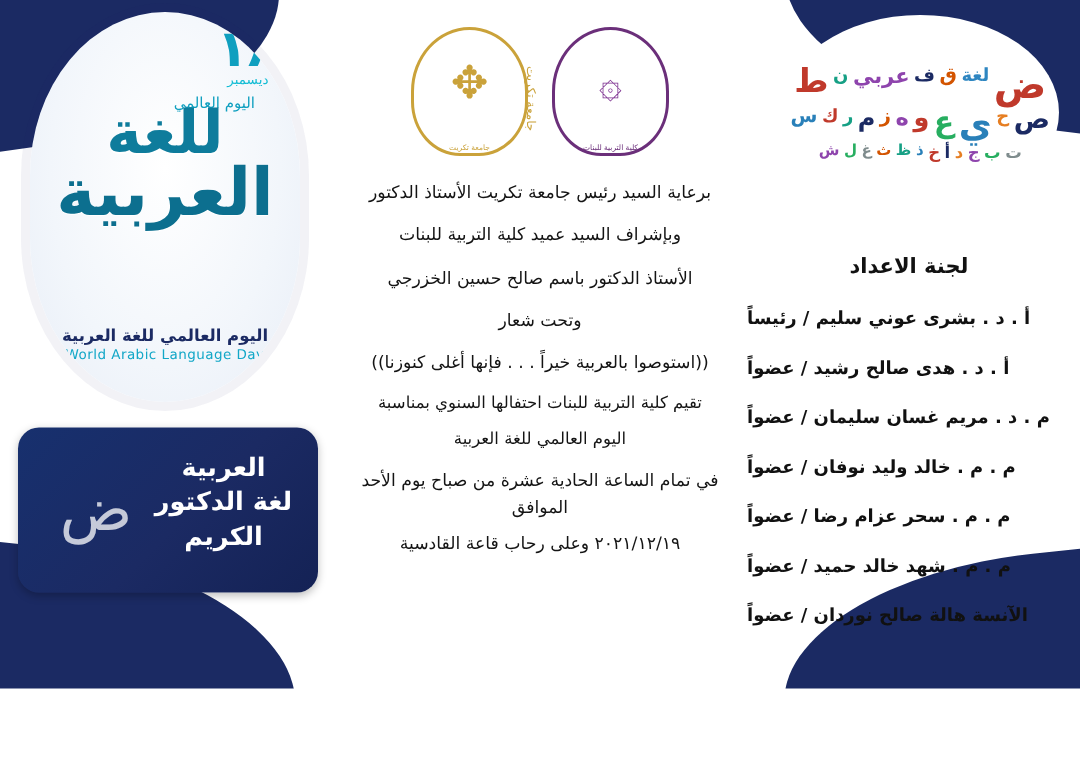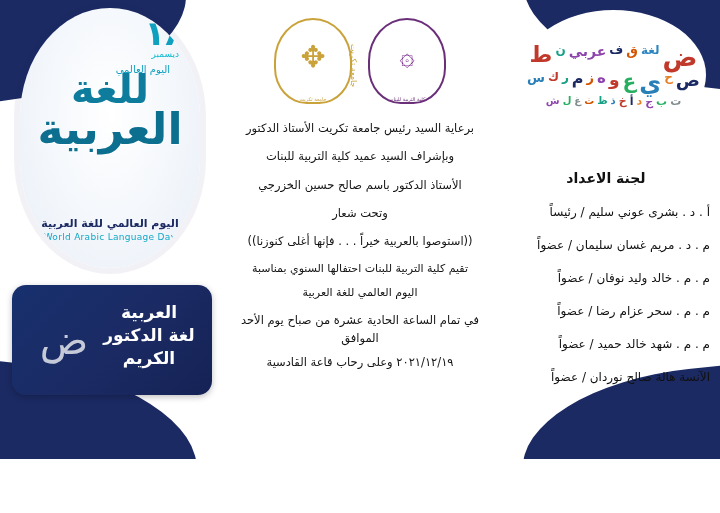--- a/index.html
+++ b/index.html
@@ -151,21 +151,21 @@
   }
   .committee-title{
     position:absolute;right:0;left:0;top:170px;text-align:center;
     font-size:14px;font-weight:bold;color:#111;
   }
   .members{
     position:absolute;right:10px;left:6px;top:205px;
   }
   .members li{
     list-style:none;font-size:12px;color:#111;margin:0 0 19px 0;
-    text-align:right;font-weight:normal;
+    text-align:left;font-weight:bold;
   }
   ul{margin:0;padding:0;}
 </style>
 </head>
 <body>
 
 <div class="page">
 
   <div class="corner corner-tl"></div>
   <div class="corner corner-bl"></div>
@@ -265,20 +265,21 @@
           <span style="color: rgb(127, 140, 141); font-size: 10px;">غ</span>
           <span style="color: rgb(39, 174, 96); font-size: 10px;">ل</span>
           <span style="color: rgb(142, 68, 173); font-size: 10px;">ش</span>
         </div>
     </div>
 
     <div class="committee-title">لجنة الاعداد</div>
 
     <ul class="members" id="members">
         <li>أ . د . بشرى عوني سليم / رئيساً</li>
+        <li>أ . د . هدى صالح رشيد / عضواً</li>
         <li>م . د . مريم غسان سليمان / عضواً</li>
         <li>م . م . خالد وليد نوفان / عضواً</li>
         <li>م . م . سحر عزام رضا / عضواً</li>
         <li>م . م . شهد خالد حميد / عضواً</li>
         <li>الآنسة هالة صالح نوردان / عضواً</li>
       </ul>
 
   </div>
 
 </div>

